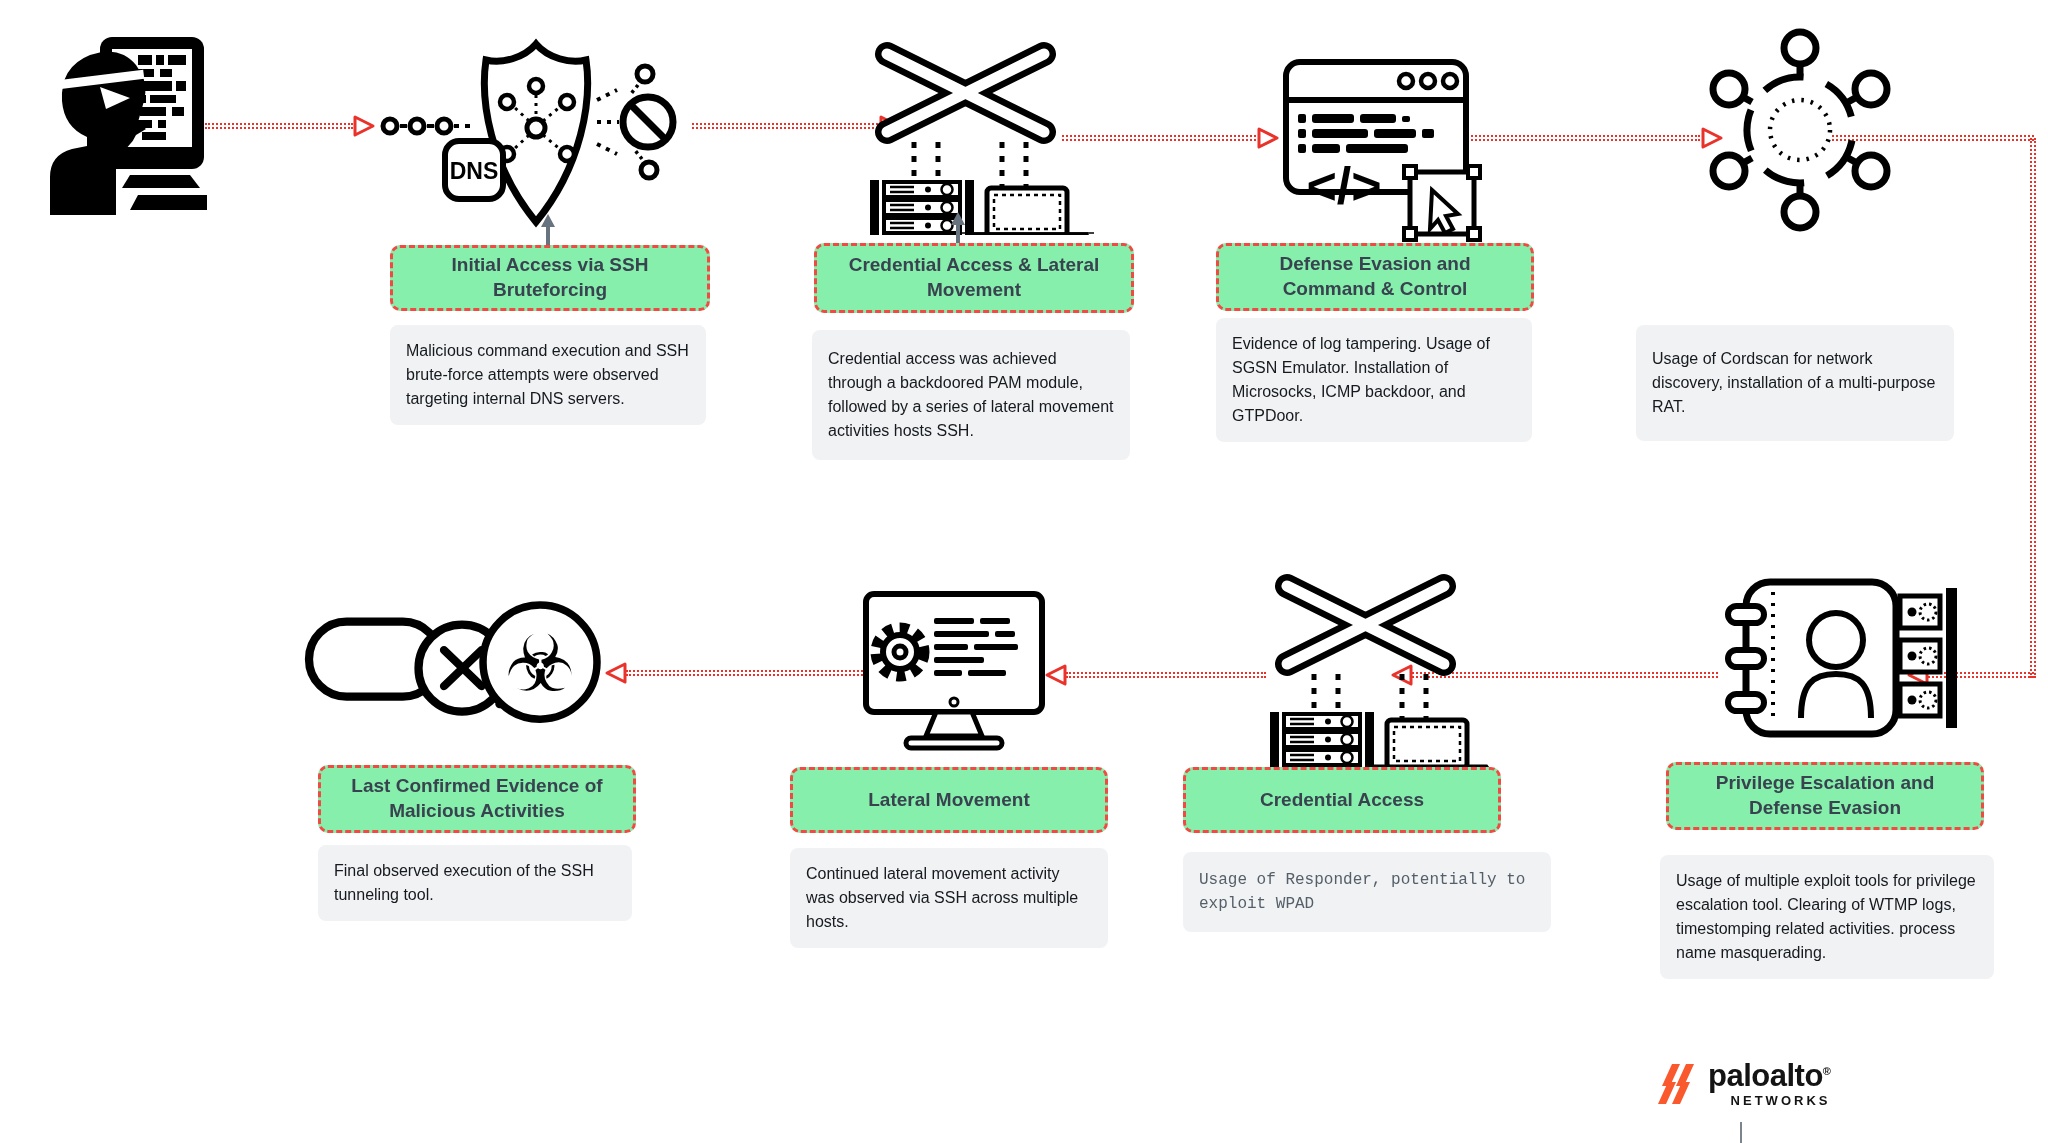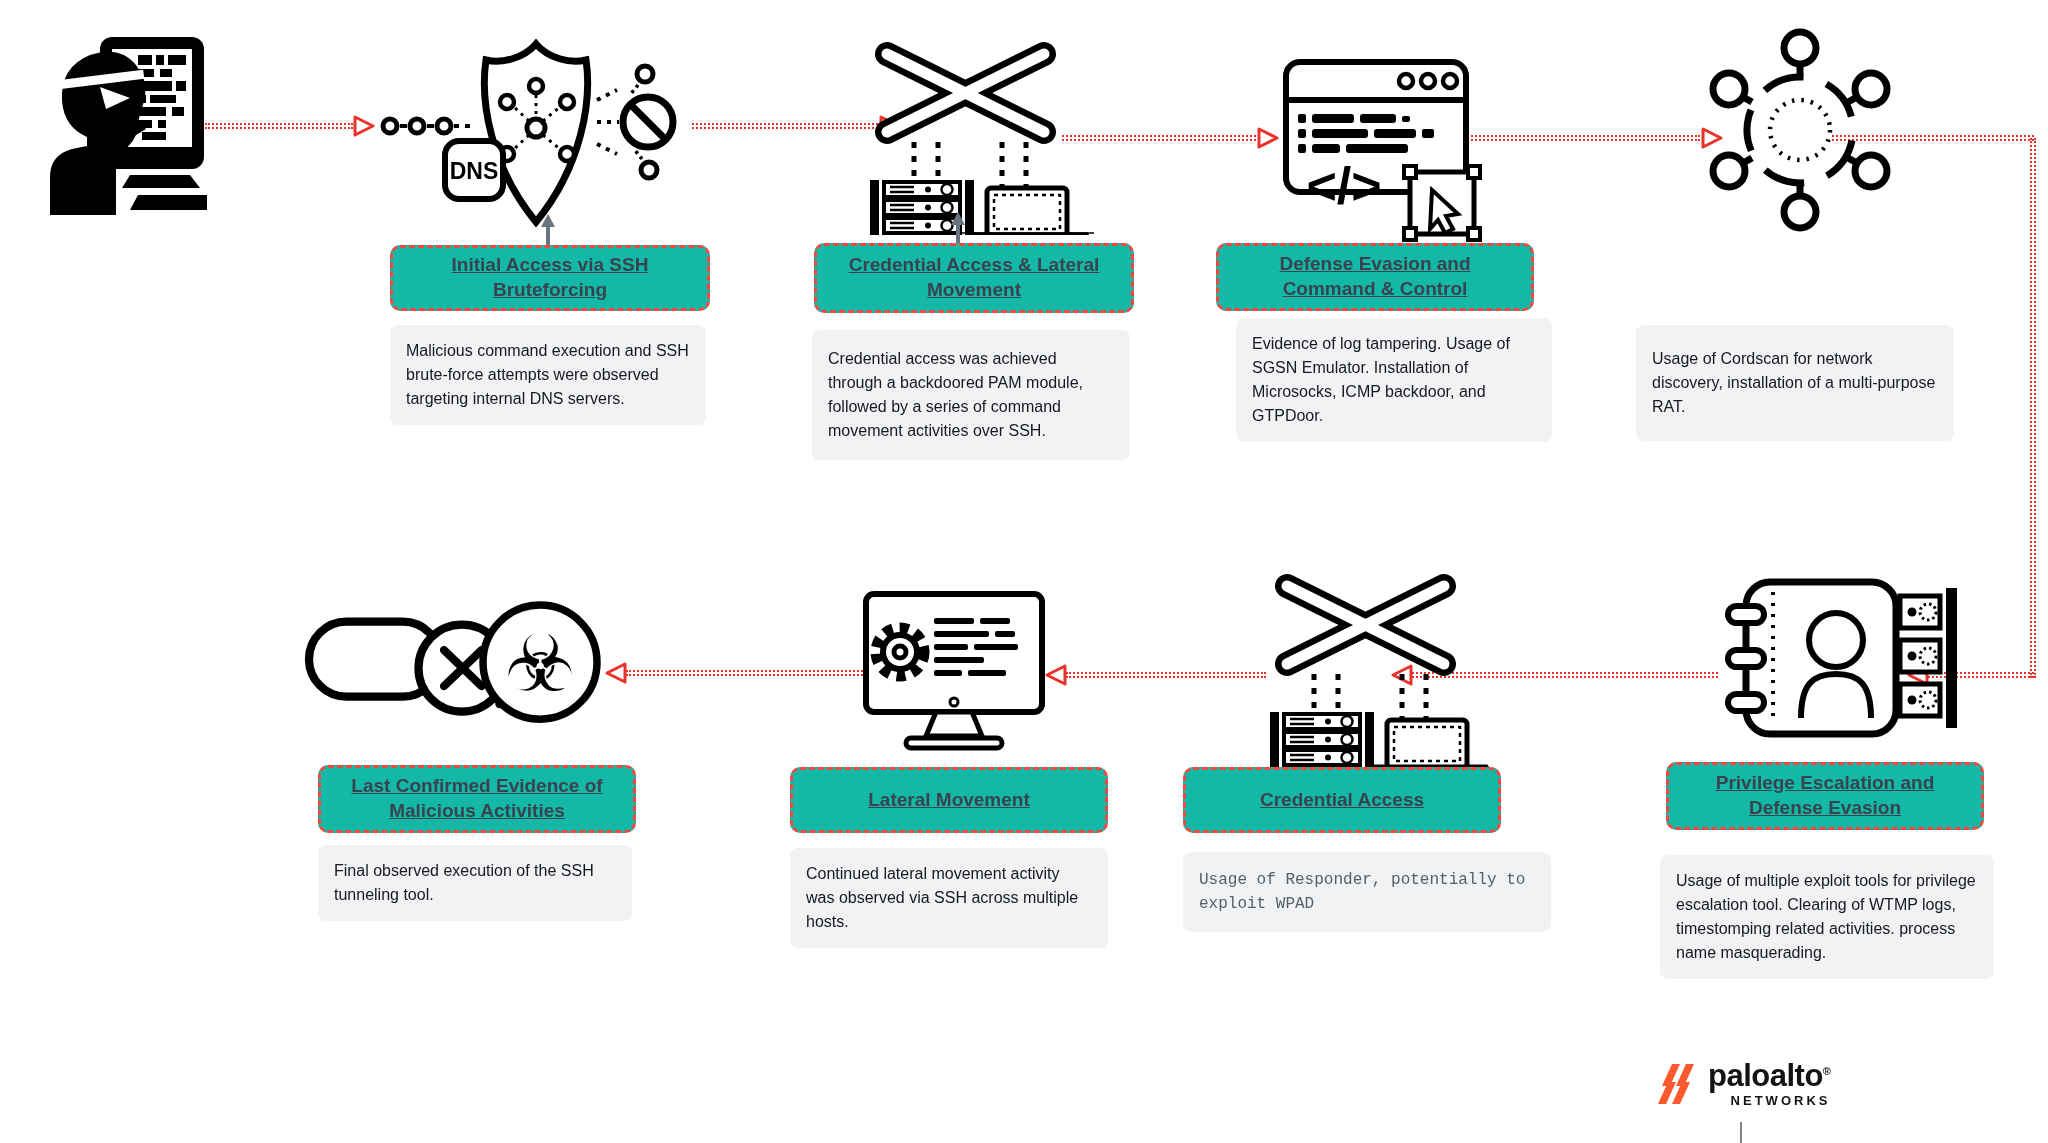--- a/index.html
+++ b/index.html
@@ -1,23 +1,23 @@
 <!DOCTYPE html>
 <html><head>
 <meta charset="utf-8">
 <style>
   * { margin:0; padding:0; box-sizing:border-box; }
   html,body { background:#fff; }
   body { font-family:"Liberation Sans","DejaVu Sans",sans-serif; }
   .canvas { position:relative; width:2048px; height:1143px; background:#fff; overflow:hidden; }
 
   .title-box {
-    position:absolute; border:3px dashed #f04a42; border-radius:10px; background:#14b8a6;
+    position:absolute; border:3px dashed #f04a42; border-radius:10px; background:#86efac;
     display:flex; align-items:center; justify-content:center; text-align:center;
-    font-weight:bold; font-size:19px; line-height:1.3; color:#39434f; padding:6px 18px;text-decoration:underline;
+    font-weight:bold; font-size:19px; line-height:1.3; color:#39434f; padding:6px 18px;
   }
   .desc-box {
     position:absolute; background:#f0f2f4; border-radius:8px; padding:14px 16px;
     font-size:16px; line-height:24px; color:#16191d;
   }
   .desc-muted { color:#555f69; }
 
   .rl-h { position:absolute; height:6px; border-top:2px dotted #e8322a; border-bottom:2px dotted #e8322a; }
   .rl-v { position:absolute; width:6px;  border-left:2px dotted #e8322a; border-right:2px dotted #e8322a; }
   .ah   { position:absolute; width:24px; height:24px; }
@@ -367,24 +367,24 @@
     <polygon points="8,0 15,13 10,13 10,36 6,36 6,13 1,13" fill="#67737e"></polygon>
   </svg>
   <svg class="icon" style="left:950px; top:212px;" width="16" height="36" viewBox="0 0 16 36">
     <polygon points="8,0 15,13 10,13 10,36 6,36 6,13 1,13" fill="#67737e"></polygon>
   </svg>
 
   <div class="title-box" style="left:390px; top:245px; width:320px; height:66px;">Initial Access via SSH Bruteforcing</div>
   <div class="desc-box" style="left:390px; top:325px; width:316px;">Malicious command execution and SSH brute-force attempts were observed targeting internal DNS servers.</div>
 
   <div class="title-box" style="left:814px; top:243px; width:320px; height:70px;">Credential Access &amp; Lateral Movement</div>
-  <div class="desc-box" style="left:812px; top:330px; width:318px; padding:17px 16px;">Credential access was achieved through a backdoored PAM module, followed by a series of command movement activities over SSH.</div>
+  <div class="desc-box" style="left:812px; top:330px; width:318px; padding:17px 16px;">Credential access was achieved through a backdoored PAM module, followed by a series of lateral movement activities hosts SSH.</div>
 
   <div class="title-box" style="left:1216px; top:243px; width:318px; height:68px;">Defense Evasion and Command &amp; Control</div>
-  <div class="desc-box" style="left:1216px; top:318px; width:316px;margin-left:20px;">Evidence of log tampering. Usage of SGSN Emulator. Installation of Microsocks, ICMP backdoor, and GTPDoor.</div>
+  <div class="desc-box" style="left:1216px; top:318px; width:316px;">Evidence of log tampering. Usage of SGSN Emulator. Installation of Microsocks, ICMP backdoor, and GTPDoor.</div>
 
   <div class="desc-box" style="left:1636px; top:325px; width:318px; padding:22px 16px;">Usage of Cordscan for network discovery, installation of a multi-purpose RAT.</div>
 
   <div class="title-box" style="left:1666px; top:762px; width:318px; height:68px;">Privilege Escalation and Defense Evasion</div>
   <div class="desc-box" style="left:1660px; top:855px; width:334px;">Usage of multiple exploit tools for privilege escalation tool. Clearing of WTMP logs, timestomping related activities. process name masquerading.</div>
 
   <div class="title-box" style="left:1183px; top:767px; width:318px; height:66px;">Credential Access</div>
   <div class="desc-box desc-muted" style="left:1183px; top:852px; width:368px; padding:16px;font-family:Liberation Mono, monospace;">Usage of Responder, potentially to exploit WPAD</div>
 
   <div class="title-box" style="left:790px; top:767px; width:318px; height:66px;">Lateral Movement</div>

